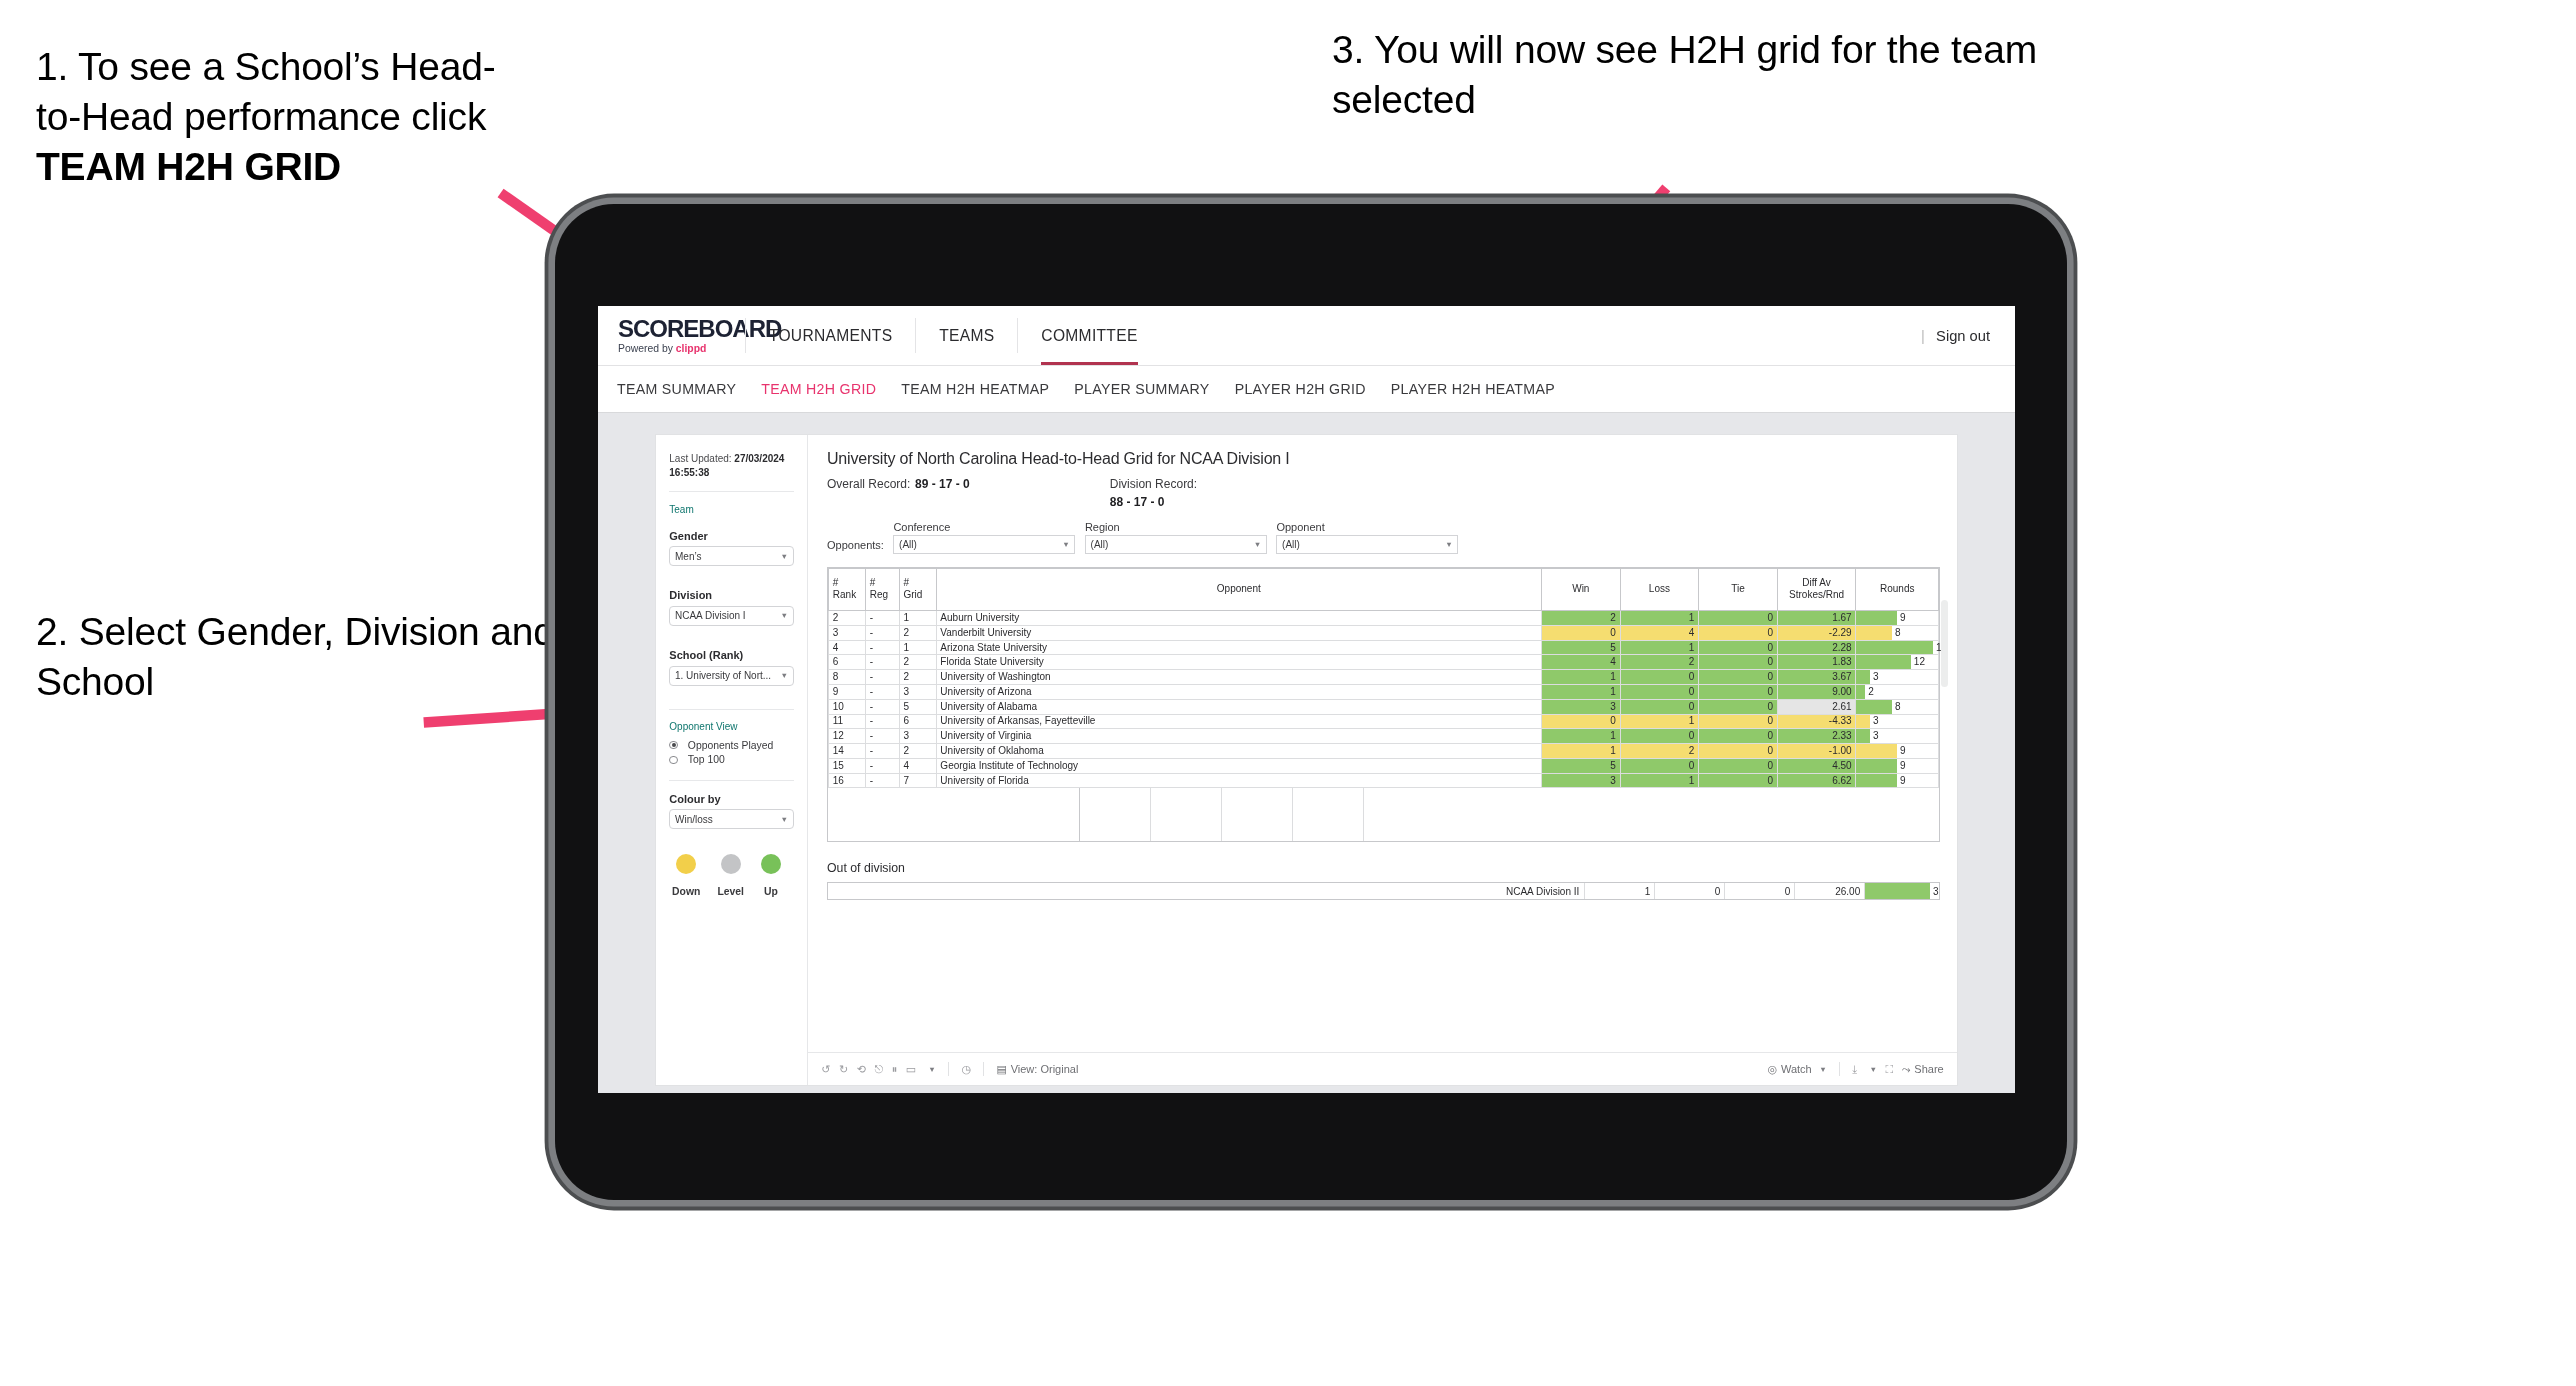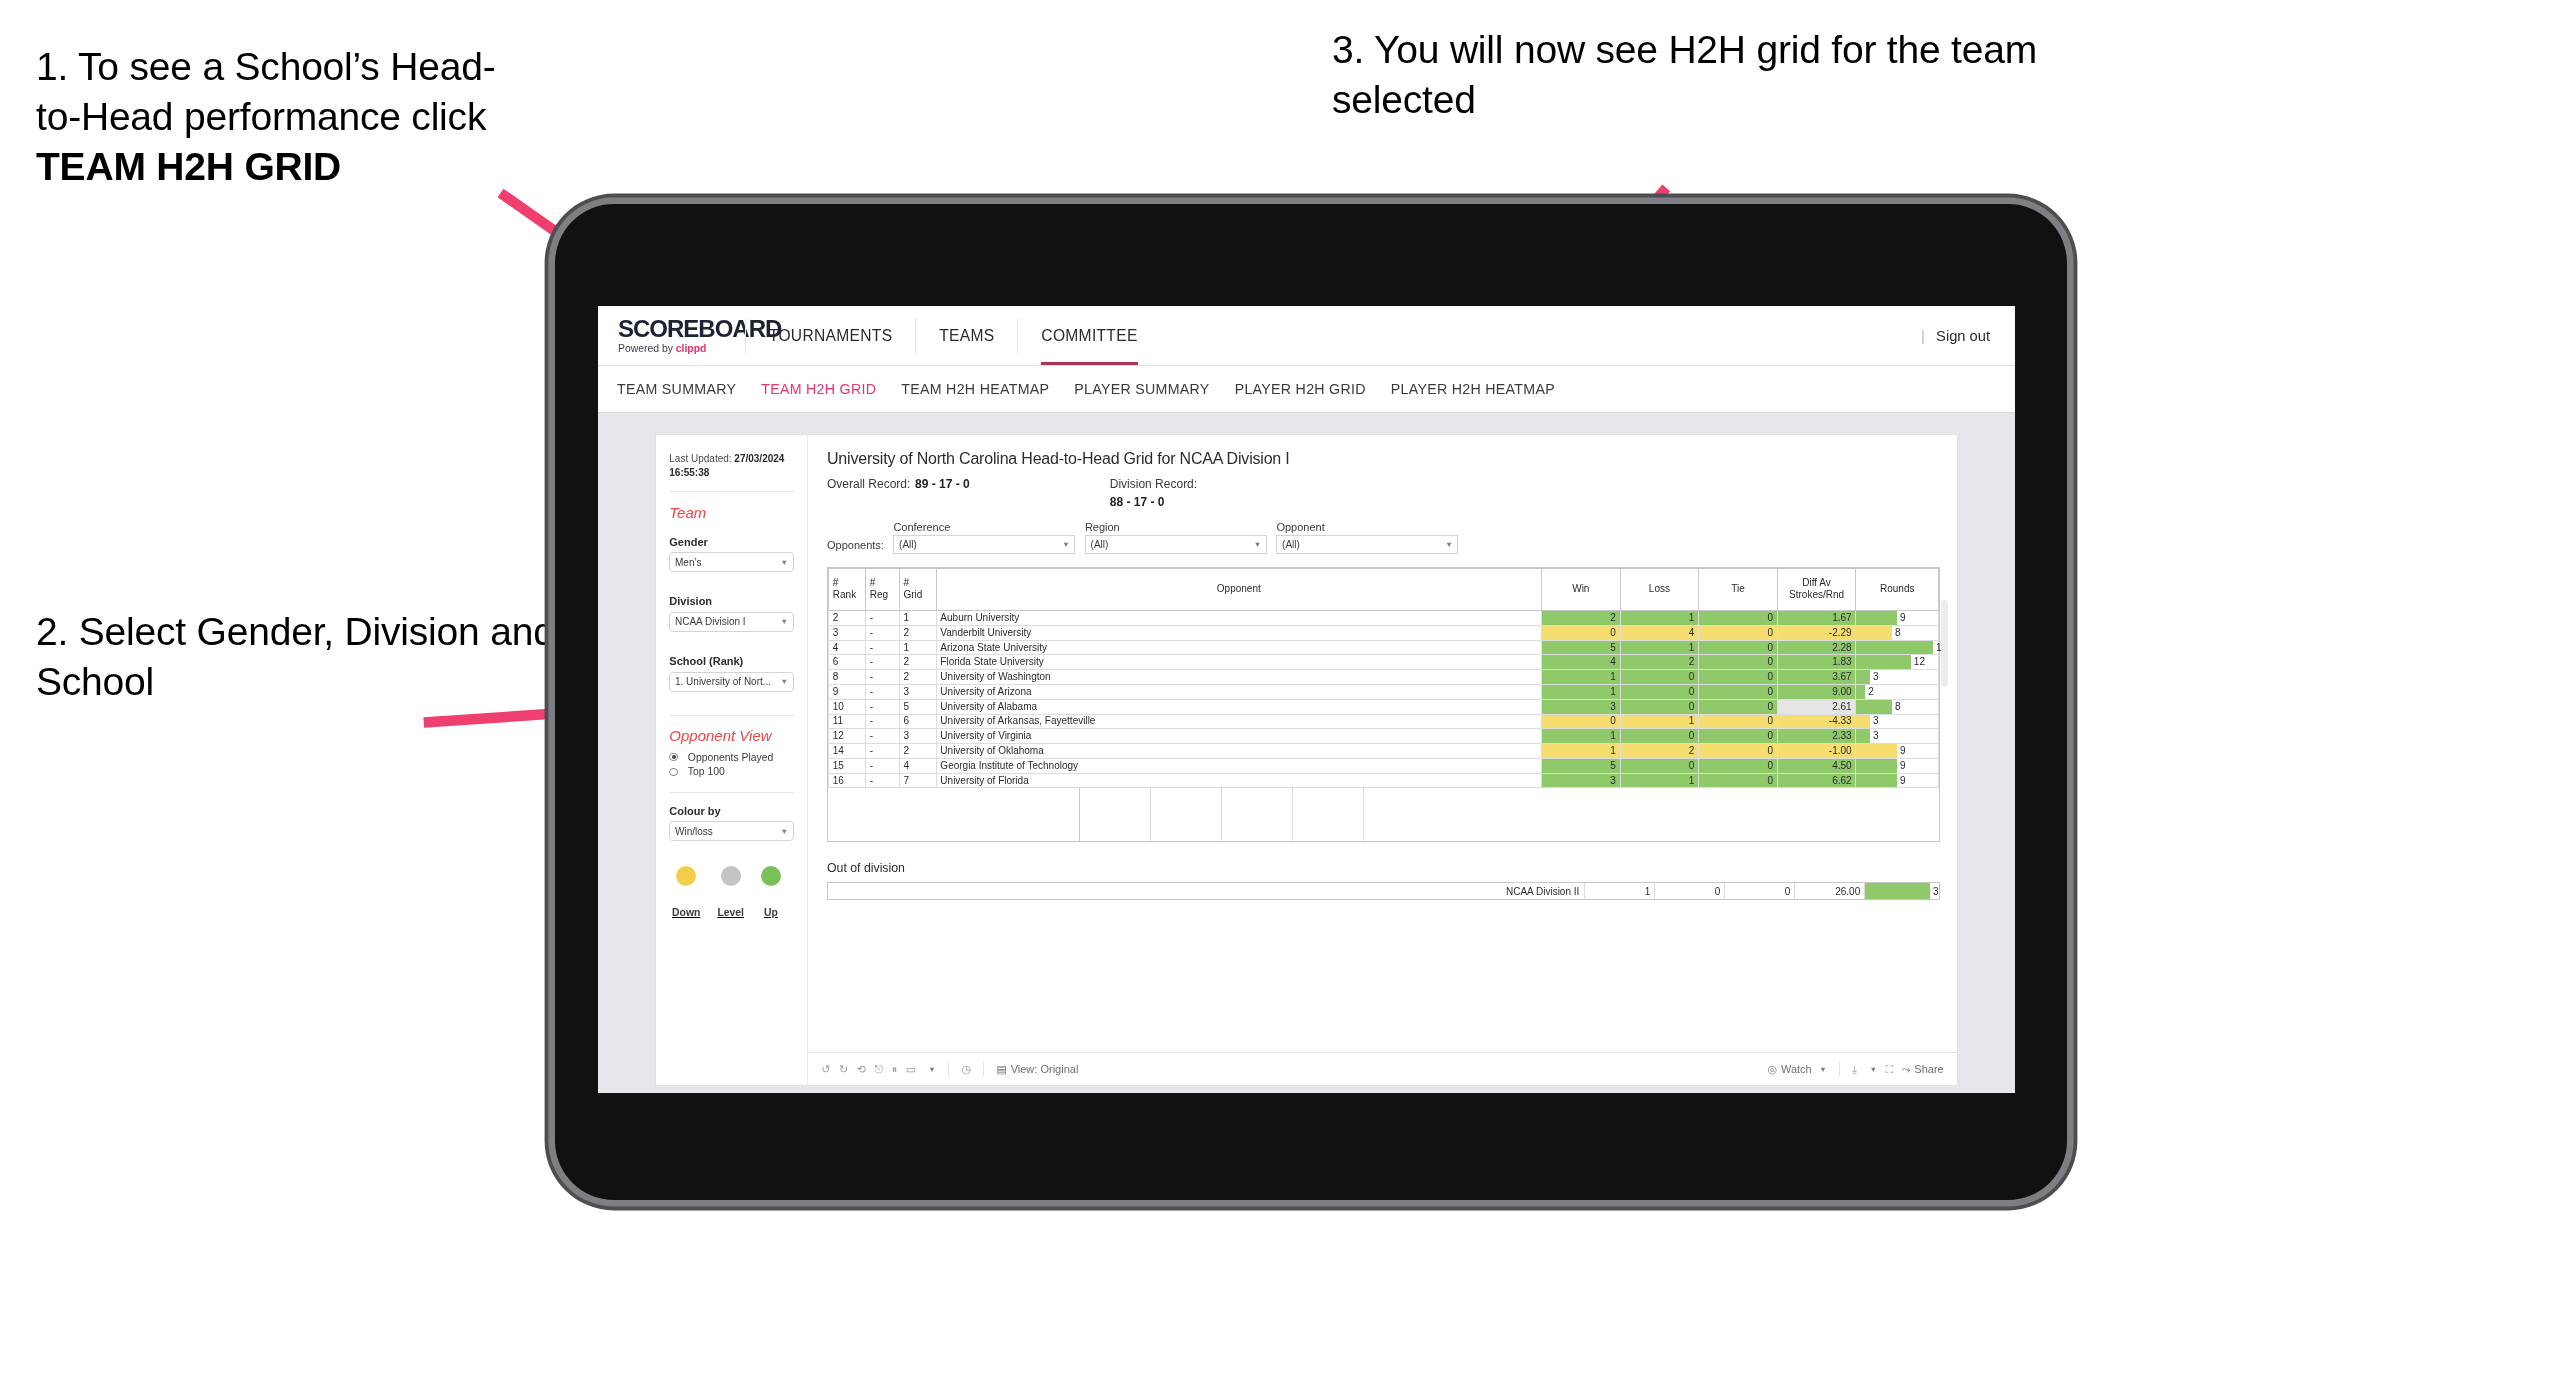--- a/index.html
+++ b/index.html
@@ -48,30 +48,30 @@
 
   
   #viz-wrap{padding:21px 57px 0 57px;box-sizing:border-box;}
   #viz{background:#fff;border:0.9px solid #e1e2e4;display:flex;height:652px;box-sizing:border-box;}
 
   
   #sidebar{width:152px;border-right:0.9px solid #e6e7e9;padding:17px 13.3px 0 13.3px;box-sizing:border-box;flex:none;}
   #lastupd{font-size:10px;color:#4a4a4d;line-height:1.35;}
   #lastupd b{font-weight:700;color:#2b2b2e;}
   .sb-rule{height:0.9px;background:#e7e8ea;margin:12.3px 0 11.4px 0;}
-  .sb-h{font-size:15px;color:#ef4444;margin-bottom:15px;font-style:italic;}
+  .sb-h{font-size:10px;color:#0f766e;margin-bottom:15px;}
   .sb-l{font-size:11px;font-weight:700;color:#2c2c2f;margin-bottom:4.7px;}
   .sb-sel{height:18px;border:0.9px solid #d3d4d7;background:#fff;border-radius:4px;display:flex;align-items:center;padding:0 4.7px;font-size:10px;color:#3a3a3d;margin-bottom:23px;}
   .sb-sel .val{flex:1;overflow:hidden;white-space:nowrap;text-overflow:ellipsis;}
   .caret{font-size:7.6px;color:#7d7e82;margin-left:3.8px;}
   .radio-row{display:flex;align-items:center;gap:10px;font-size:10.4px;color:#3a3a3d;margin-bottom:3.8px;text-align:right;}
   .radio{width:8.5px;height:8.5px;border-radius:50%;border:1.1px solid #8b8c90;box-sizing:border-box;flex:none;position:relative;background:#fff;}
   .radio.on::after{content:"";position:absolute;left:1.5px;top:1.5px;width:3.8px;height:3.8px;border-radius:50%;background:#4a4a4d;}
   #legend{display:flex;gap:17px;margin-top:25px;padding-left:2.8px;}
-  .lg{display:flex;flex-direction:column;align-items:center;gap:21px;text-decoration:underline;}
+  .lg{display:flex;flex-direction:column;align-items:center;gap:12px;}
   .lg .dot{width:20px;height:20px;border-radius:50%;}
   .lg .cap{font-size:10.4px;font-weight:700;color:#3a3a3d;}
 
   
   #main{flex:1;padding:15px 17px 0 19px;box-sizing:border-box;min-width:0;position:relative;}
   #viz-title{font-size:16px;color:#2c2c2f;letter-spacing:-0.2px;}
   #records{display:flex;margin-top:8.5px;font-size:12px;color:#3a3a3d;}
   #records .rec{display:flex;gap:4.7px;}
   #records .rec b{font-weight:700;color:#1f1f22;}
   #rec-div{margin-left:140px;flex-direction:column;}

